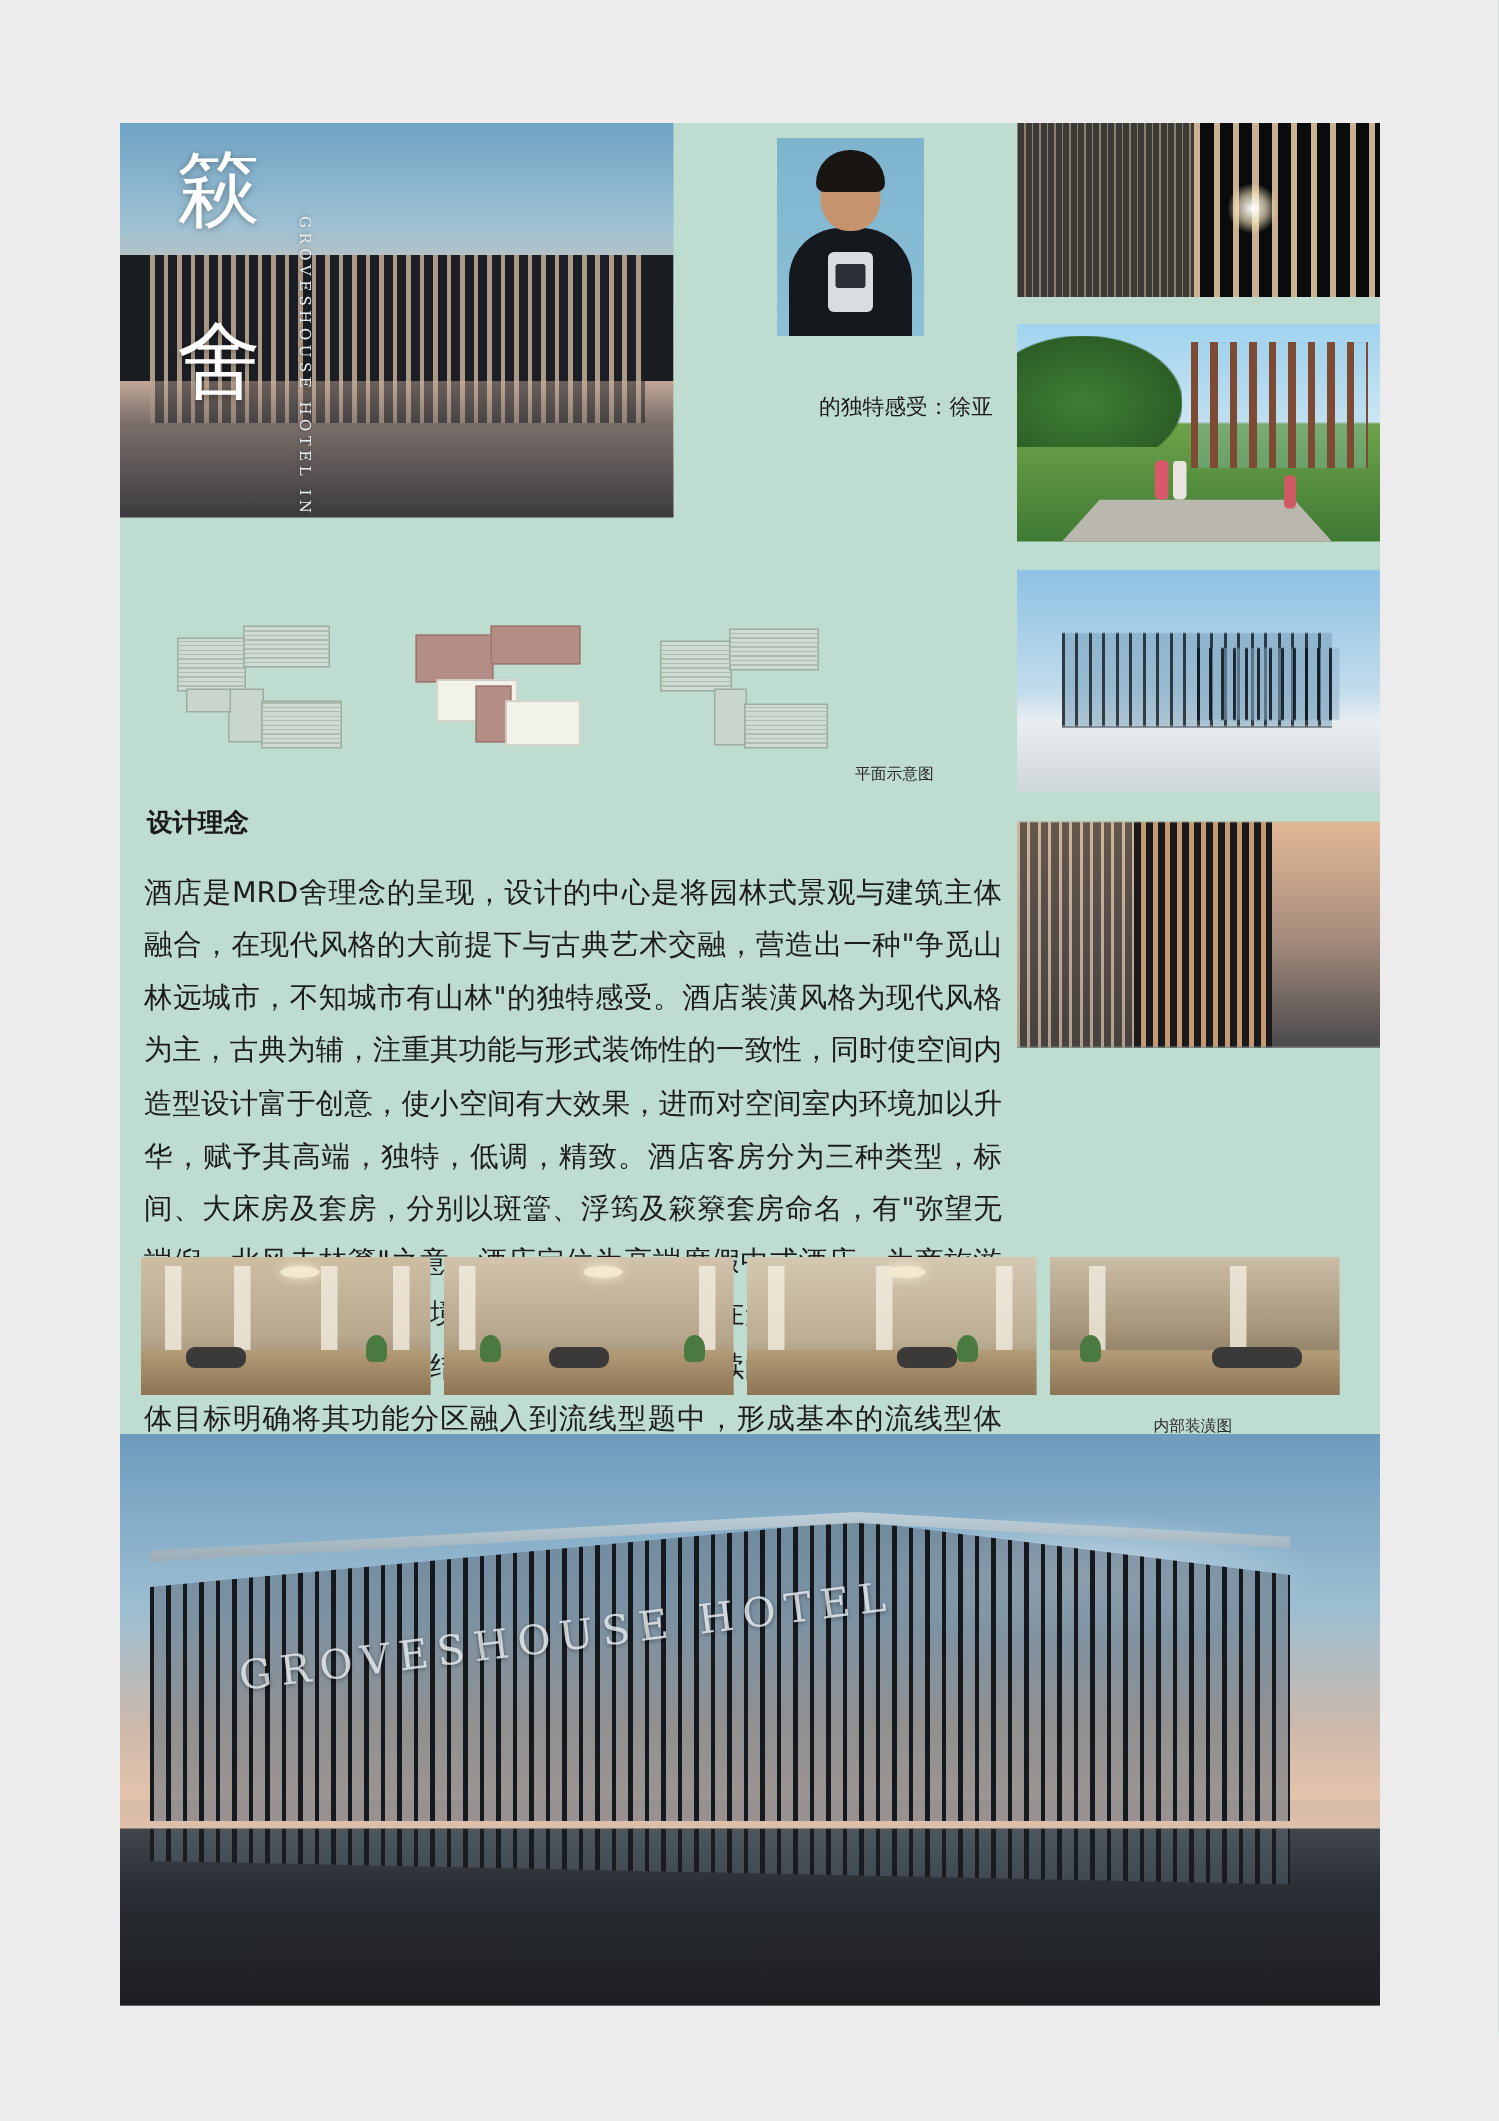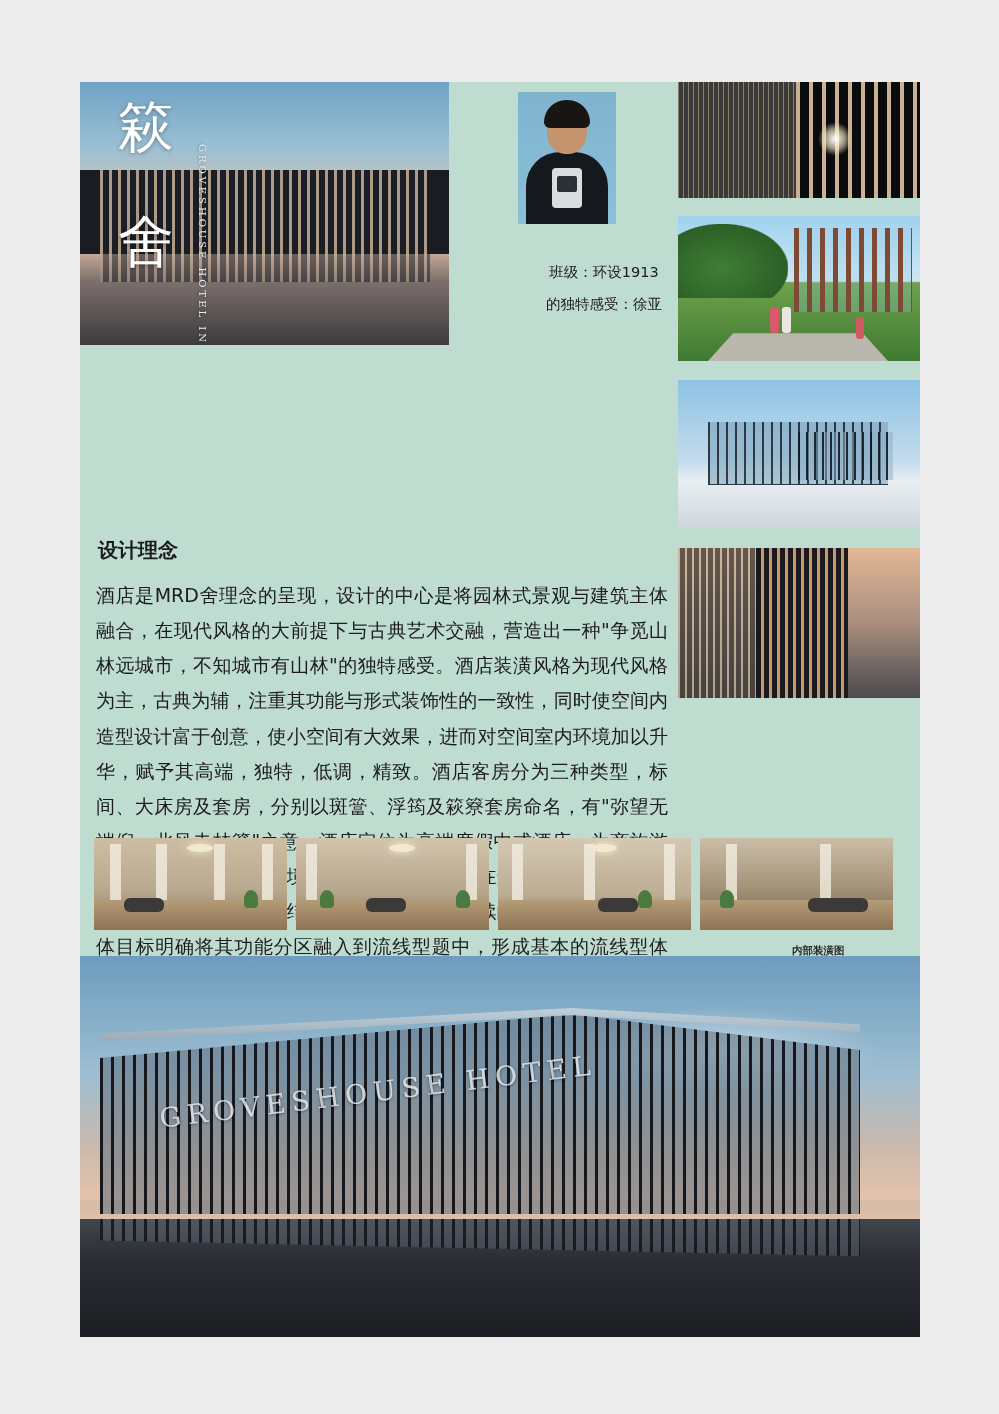--- a/index.html
+++ b/index.html
@@ -107,21 +107,21 @@
   .plans{position:absolute;left:0;top:333px;width:598px;height:118px;}
   .plan{position:absolute;top:0;width:140px;height:105px;}
   .pl1{left:32px;}
   .pl2{left:193px;}
   .pl3{left:354px;}
   .sh{position:absolute;background:#c9d6cd;border:1px solid #9cae9f;}
   .sh.tan{background:#b38d86;border-color:#9b7770;}
   .sh.white{background:#f2f1ea;border-color:#cfcfc6;}
   .sh.grid{background:repeating-linear-gradient(0deg,#cfdcd4 0px,#cfdcd4 2px,#adbdb2 2px,#adbdb2 3px);}
   
-  .sec-title{position:absolute;left:18px;top:455px;font-size:20px;color:#1a1a1a;font-weight:bold;}
+  .sec-title{position:absolute;left:18px;top:455px;font-size:17px;color:#1a1a1a;font-weight:bold;}
   .body-text{
     position:absolute;left:16px;top:496px;width:572px;
     font-size:19px;line-height:1.85;color:#1c1c1c;text-align:justify;
   }
   
   .strip{position:absolute;left:0;top:756px;width:840px;height:92px;}
   .sim{position:absolute;top:0;width:193px;height:92px;overflow:hidden;}
   .s1{left:14px;background:linear-gradient(180deg,#cdbda3 0%,#b9a98f 55%,#8d7a60 100%);}
   .s2{left:216px;background:linear-gradient(180deg,#d2c3ac 0%,#b5a58b 60%,#7e6e56 100%);}
   .s3{left:418px;background:linear-gradient(180deg,#d5c8b2 0%,#bcae93 60%,#8a7a60 100%);}
@@ -181,21 +181,20 @@
   </div>
 
   <div class="portrait">
     <div class="p-body"></div>
     <div class="p-head"></div>
     <div class="p-hair"></div>
     <div class="p-shirt"></div>
   </div>
 
   <div class="info">
-    <div>班级：环设1913</div>
     <div>的独特感受：徐亚</div>
   </div>
 
   <div class="rcol">
     <div class="rimg r1">
       <div class="mesh"></div>
       <div class="bars"></div>
       <div class="flare"></div>
     </div>
     <div class="rimg r2">
@@ -210,20 +209,43 @@
       <div class="bldg"></div>
       <div class="bldg2"></div>
     </div>
     <div class="rimg r4">
       <div class="g"></div>
       <div class="v"></div>
       <div class="r"></div>
     </div>
   </div>
 
+  <div class="plans">
+    <div class="plan pl1">
+      <div class="sh grid" style="left:6px;top:10px;width:44px;height:34px;"></div>
+      <div class="sh grid" style="left:50px;top:2px;width:56px;height:26px;"></div>
+      <div class="sh" style="left:40px;top:44px;width:22px;height:34px;"></div>
+      <div class="sh grid" style="left:62px;top:52px;width:52px;height:30px;"></div>
+      <div class="sh" style="left:12px;top:44px;width:28px;height:14px;"></div>
+    </div>
+    <div class="plan pl2">
+      <div class="sh tan" style="left:4px;top:8px;width:50px;height:30px;"></div>
+      <div class="sh tan" style="left:54px;top:2px;width:58px;height:24px;"></div>
+      <div class="sh white" style="left:18px;top:38px;width:52px;height:26px;"></div>
+      <div class="sh tan" style="left:44px;top:42px;width:22px;height:36px;"></div>
+      <div class="sh white" style="left:64px;top:52px;width:48px;height:28px;"></div>
+    </div>
+    <div class="plan pl3">
+      <div class="sh grid" style="left:6px;top:12px;width:46px;height:32px;"></div>
+      <div class="sh grid" style="left:52px;top:4px;width:58px;height:26px;"></div>
+      <div class="sh" style="left:42px;top:44px;width:20px;height:36px;"></div>
+      <div class="sh grid" style="left:62px;top:54px;width:54px;height:28px;"></div>
+    </div>
+    <div class="caption" style="left:490px;top:94px;">平面示意图</div>
+  </div>
 
   <div class="sec-title">设计理念</div>
   <div class="body-text">酒店是MRD舍理念的呈现，设计的中心是将园林式景观与建筑主体融合，在现代风格的大前提下与古典艺术交融，营造出一种"争觅山林远城市，不知城市有山林"的独特感受。酒店装潢风格为现代风格为主，古典为辅，注重其功能与形式装饰性的一致性，同时使空间内造型设计富于创意，使小空间有大效果，进而对空间室内环境加以升华，赋予其高端，独特，低调，精致。酒店客房分为三种类型，标间、大床房及套房，分别以斑簹、浮筠及篍簝套房命名，有"弥望无端倪，北风击林篸"之意。酒店定位为高端度假中式酒店，为商旅游客提供了优质的休息环境及钻石级服务体验。在形体构思前，先与场地分析做了综合考量，结合其环境选择优美连续的弧线作为起稿。大体目标明确将其功能分区融入到流线型题中，形成基本的流线型体块。在基本形成的流线体块的基础与人流动线充分考虑，将体块合理化，并将建筑布局合理化，留出中庭区。基本形体建筑布局确定后，通过增设连廊，使其建筑相关联，自然而然形成中庭景观。在所有建筑确定后，在建筑合适的位置，加上虚部灰空间，使住户有更好的景观体验。</div>
 
   <div class="strip">
     <div class="sim s1">
       <div class="col" style="left:16px;"></div>
         <div class="col" style="left:62px;"></div>
       <div class="col" style="left:120px;"></div>
         <div class="col" style="left:168px;"></div>
@@ -250,21 +272,21 @@
       <div class="sofa" style="left:100px;"></div>
         <div class="plant" style="left:140px;"></div>
     </div>
     <div class="sim s4">
       <div class="col" style="left:26px;"></div>
         <div class="col" style="left:120px;"></div>
       <div class="floor"></div>
       <div class="sofa" style="left:108px;width:60px;"></div>
         <div class="plant" style="left:20px;"></div>
     </div>
-    <div class="caption" style="left:712px;top:106px;font-weight:bold;">内部装潢图</div>
+    <div class="caption" style="left:689px;top:106px;">内部装潢图</div>
   </div>
 
   <div class="bigimg">
     <div class="big-sky"></div>
     <div class="big-cloud"></div>
     <div class="big-bldg"></div>
     <div class="big-roof"></div>
     <div class="big-text">GROVESHOUSE HOTEL</div>
     <div class="big-water"></div>
   </div>

